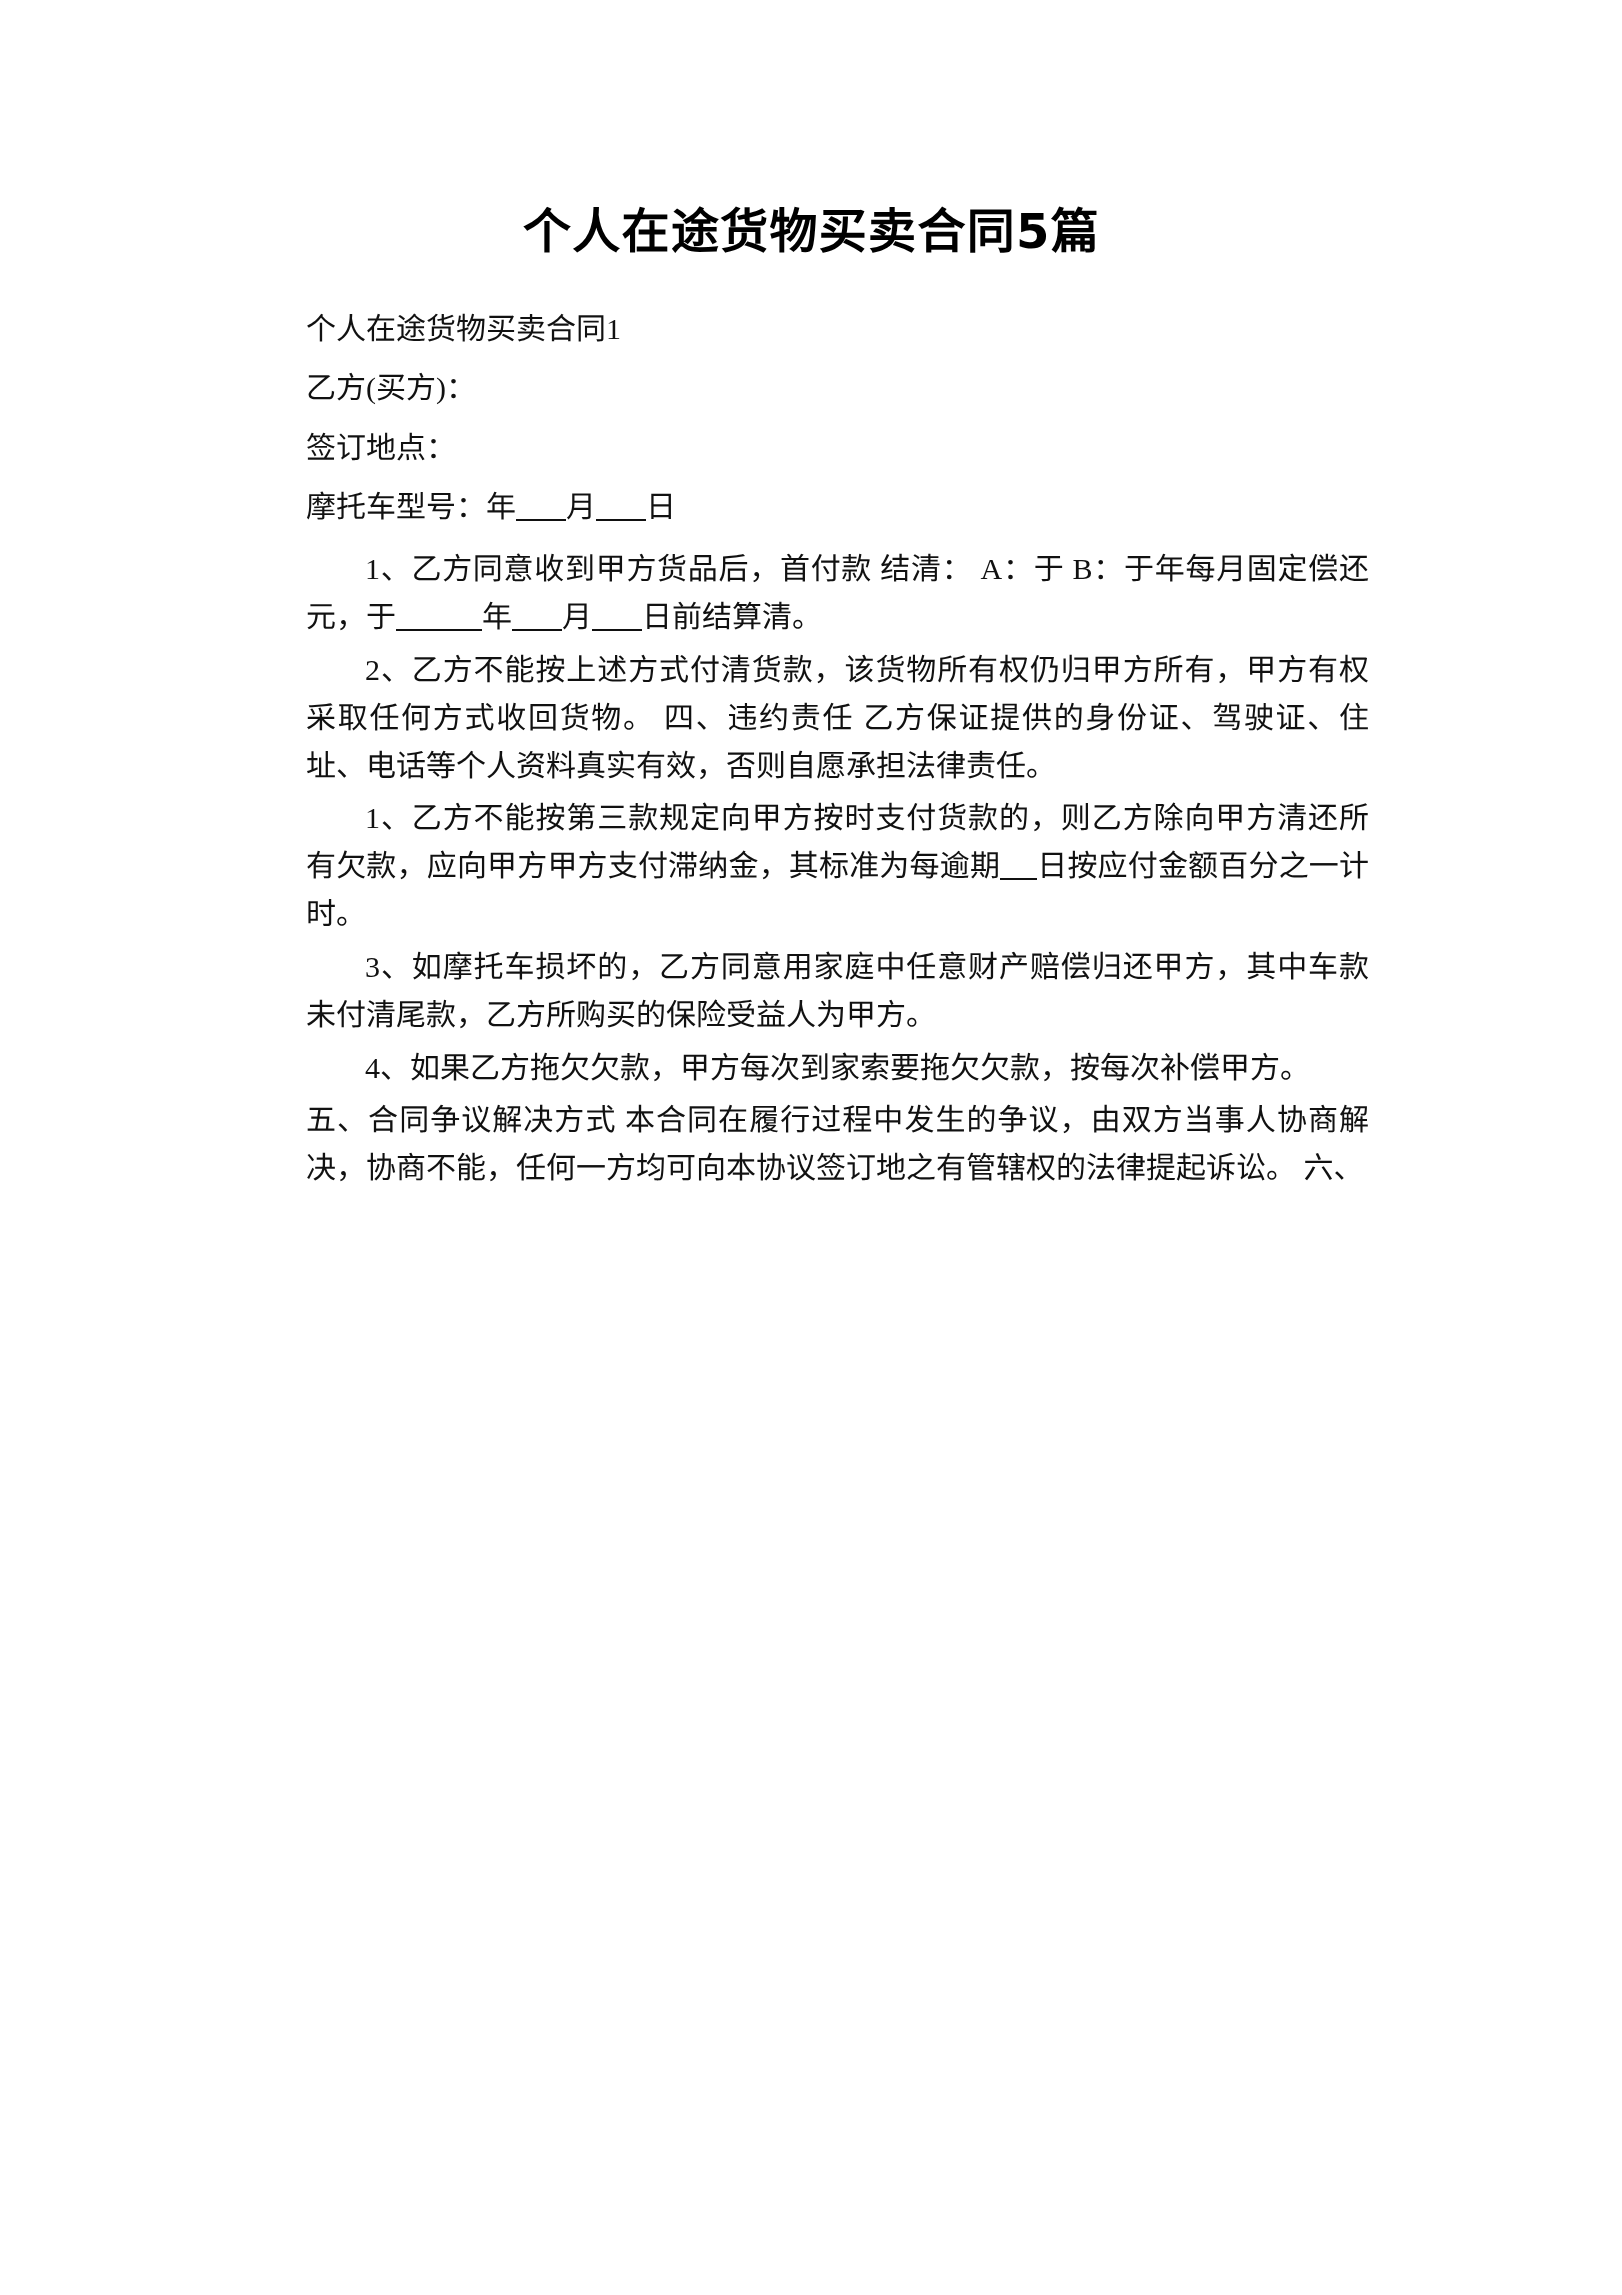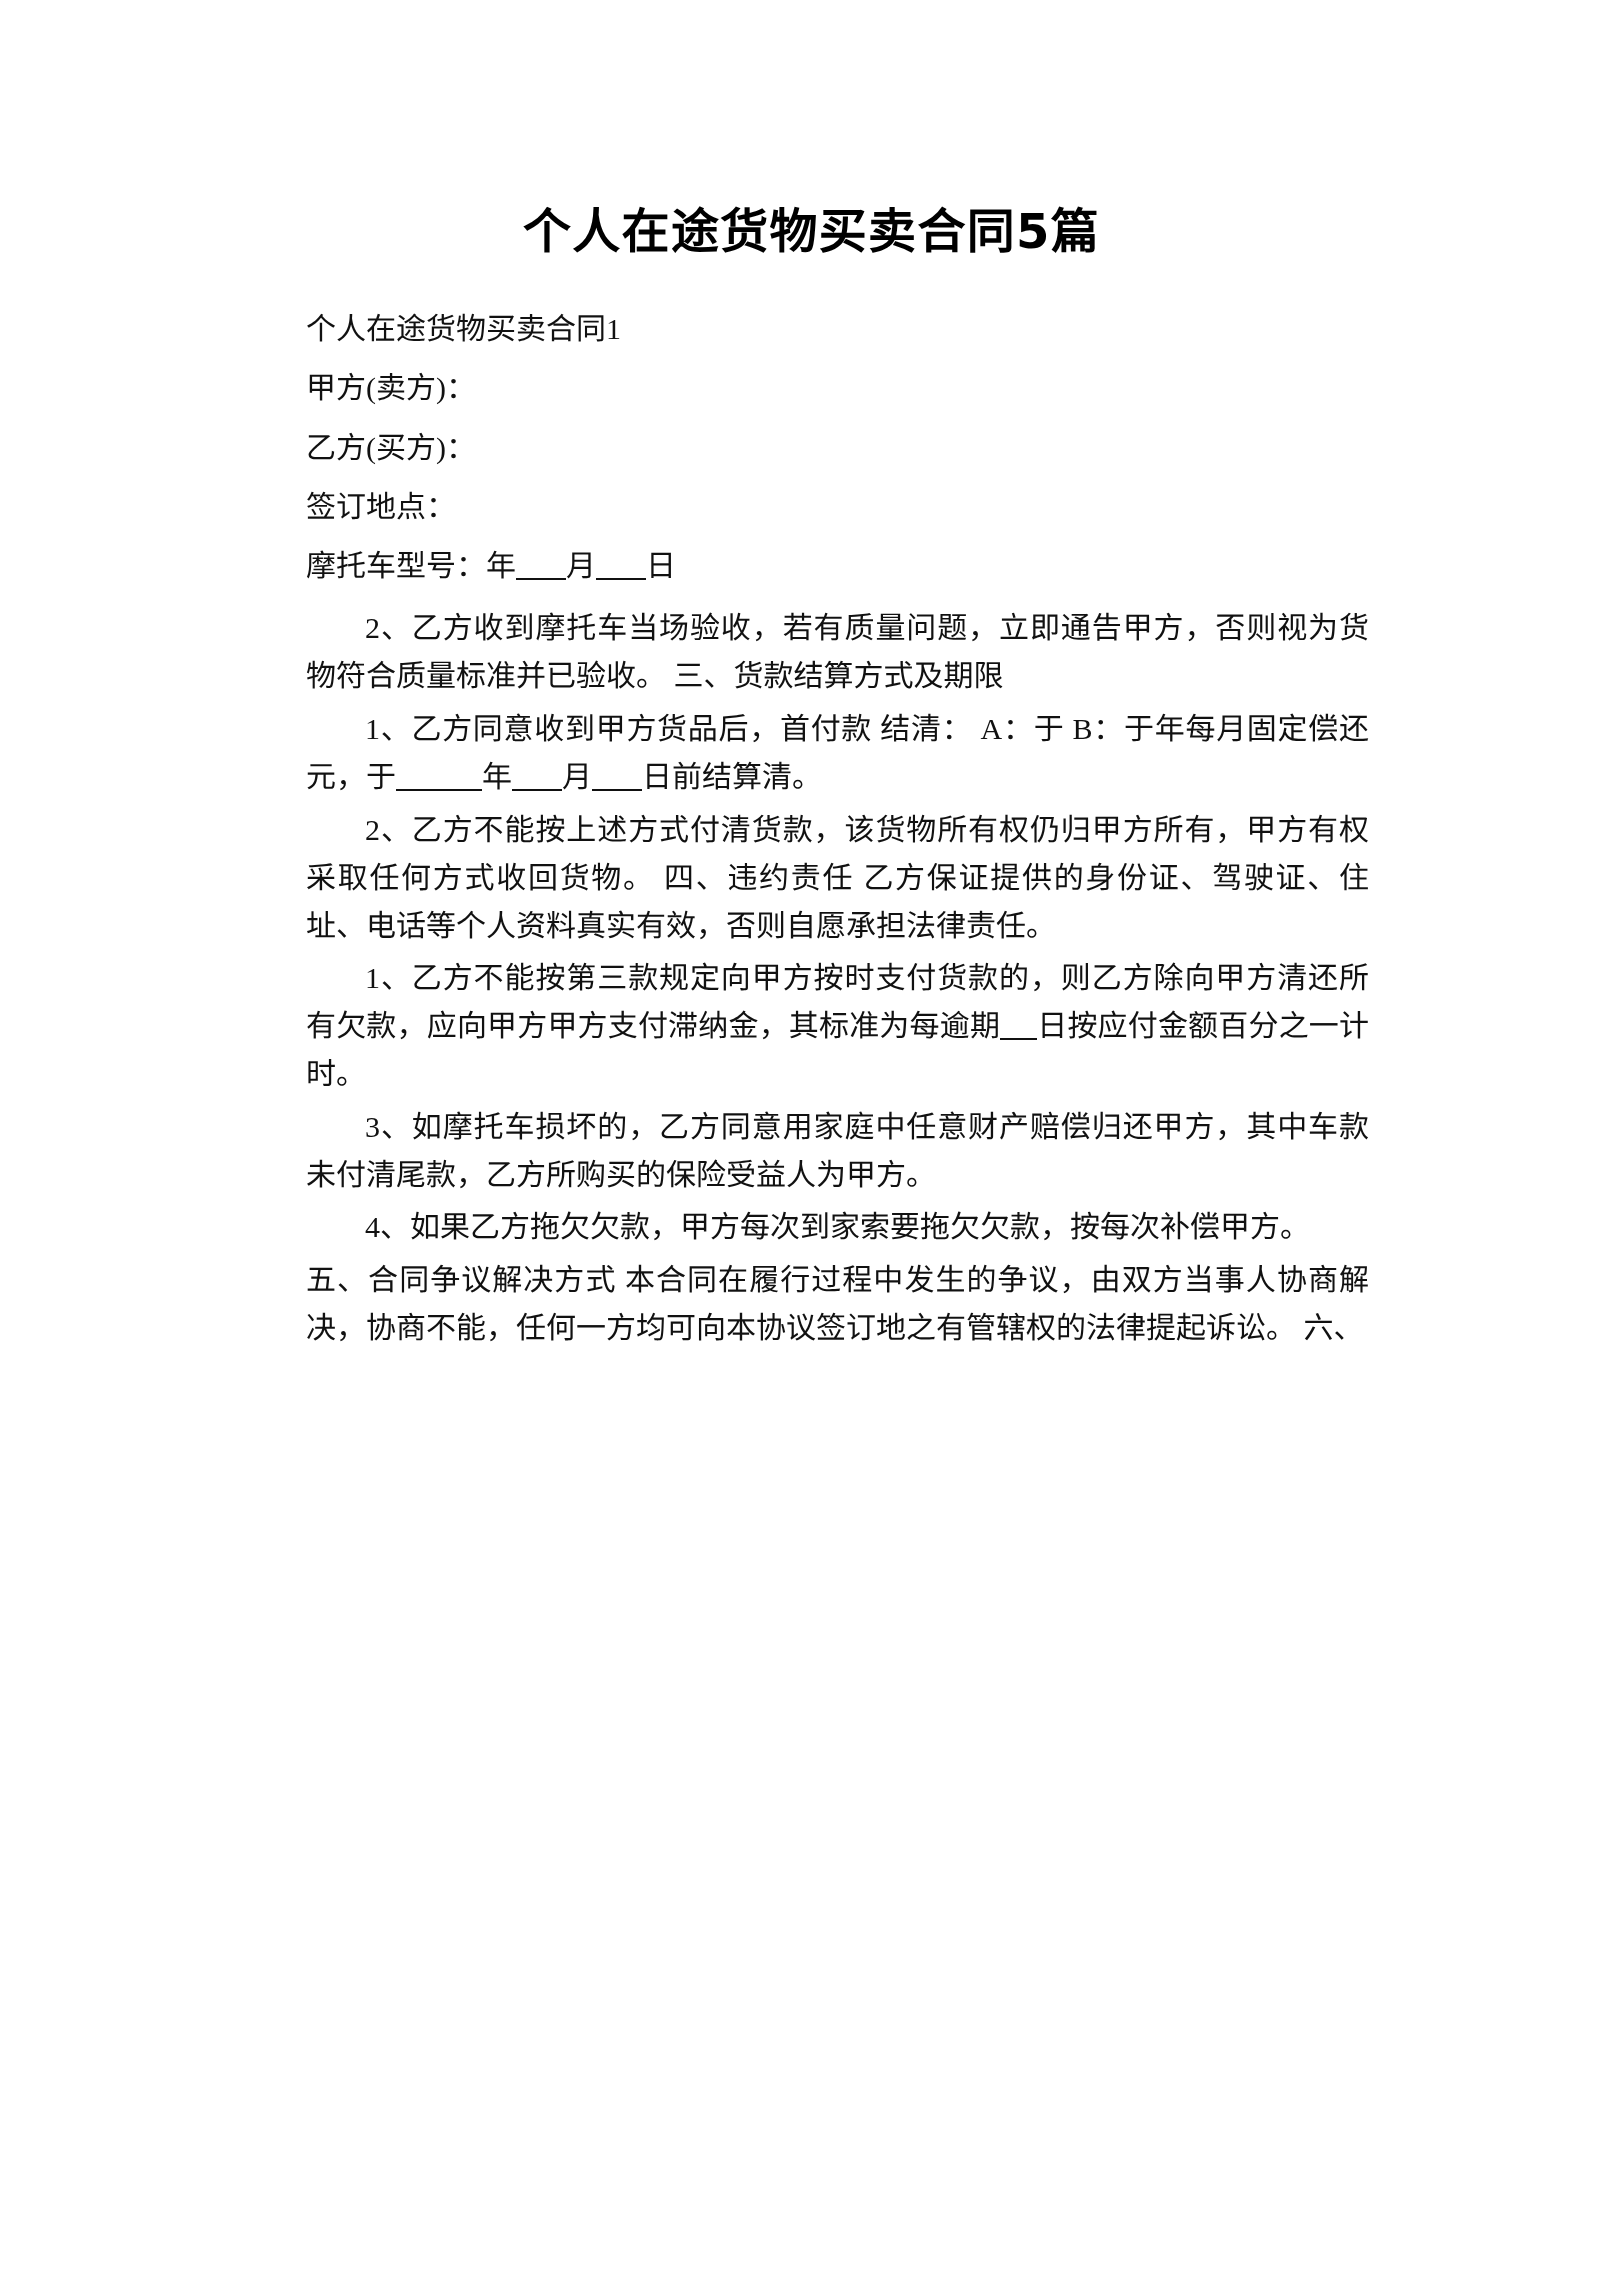--- a/index.html
+++ b/index.html
@@ -94,33 +94,31 @@
 <body>
 
 <div class="page">
 
   <h1 class="doc-title">个人在途货物买卖合同5篇</h1>
 
   <div class="body-col">
 
     <p class="lead-line">个人在途货物买卖合同1</p>
 
-    <p class="lead-line">甲方(卖方)：</p>
 
     <p class="lead-line">乙方(买方)：</p>
 
     <p class="lead-line">签订地点：</p>
 
     <p class="lead-line">
       <span>摩托车型号：年</span><span class="blank-m"></span><span>月</span><span class="blank-m"></span><span>日</span>
     </p>
 
 
 
-    <p class="para-num">2、乙方收到摩托车当场验收，若有质量问题，立即通告甲方，否则视为货物符合质量标准并已验收。 三、货款结算方式及期限</p>
 
     <p class="para-num">
       <span>1、乙方同意收到甲方货品后，首付款 结清： A：于 B：于年每月固定偿还元，于</span><span class="blank-l"></span><span>年</span><span class="blank-m"></span><span>月</span><span class="blank-m"></span><span>日前结算清。</span>
     </p>
 
     <p class="para-num">2、乙方不能按上述方式付清货款，该货物所有权仍归甲方所有，甲方有权采取任何方式收回货物。 四、违约责任 乙方保证提供的身份证、驾驶证、住址、电话等个人资料真实有效，否则自愿承担法律责任。</p>
 
     <p class="para-num">
       <span>1、乙方不能按第三款规定向甲方按时支付货款的，则乙方除向甲方清还所有欠款，应向甲方甲方支付滞纳金，其标准为每逾期</span><span class="blank-s"></span><span>日按应付金额百分之一计时。</span>
     </p>

